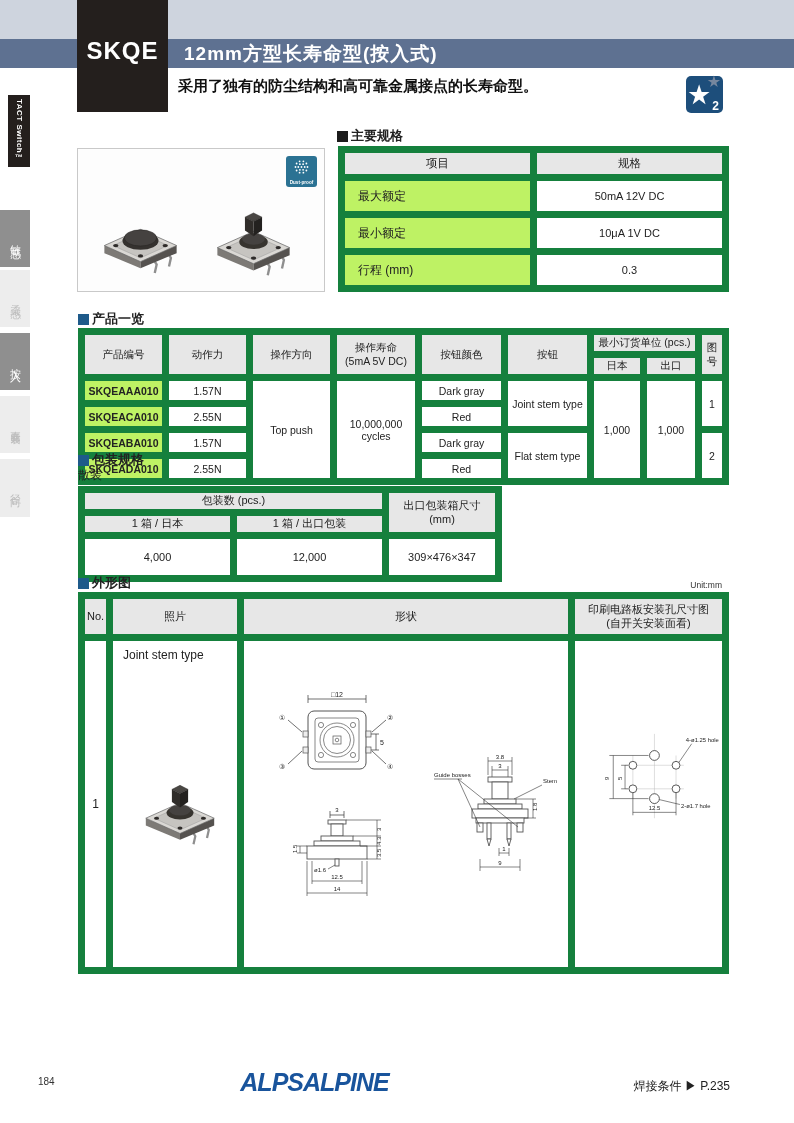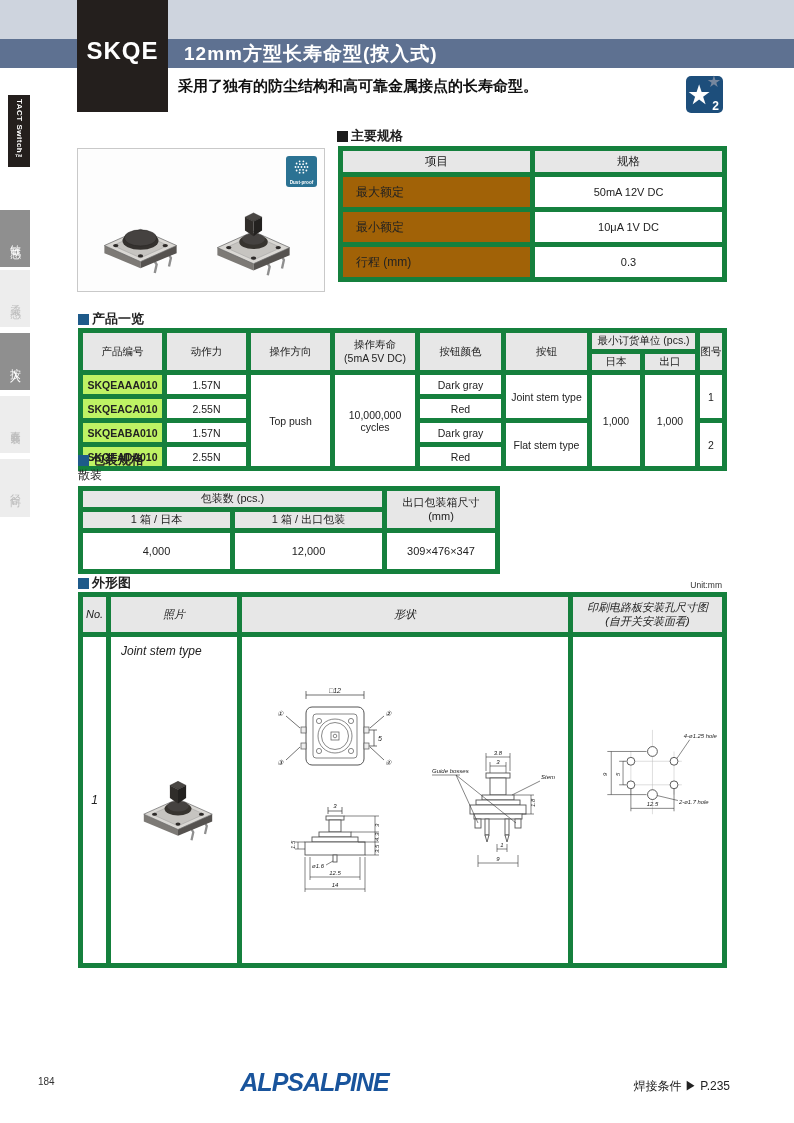--- a/index.html
+++ b/index.html
@@ -33,40 +33,40 @@
   .dust-badge{position:absolute;right:7px;top:7px;width:31px;height:31px;background:#2b7293;border-radius:3px;}
   .sw-left{position:absolute;left:15px;top:45px;}
   .sw-right{position:absolute;left:128px;top:33px;}
   
   .sec-title{position:absolute;font-size:13px;font-weight:bold;color:#222;display:flex;align-items:center;gap:3px;}
   .bullet{width:11px;height:11px;display:inline-block;}
   .bullet.dark{background:#1c1c1c;}
   .bullet.blue{background:#1e5a8a;}
   table.dt{border-collapse:collapse;table-layout:fixed;position:absolute;
            border-top:2.5px solid #3b3b3b;border-bottom:2.5px solid #3b3b3b;}
-  table.dt th,table.dt td{border:5px solid #15803d;padding:0;text-align:center;font-weight:normal;}
+  table.dt th,table.dt td{border:7px solid #15803d;padding:0;text-align:center;font-weight:normal;}
   table.dt thead th{background:#e7e7e7;}
   table.dt tbody tr:first-child td{border-top:2px solid #3b3b3b;}
   
   .spec-table{left:338px;top:146px;width:384px;font-size:11px;}
   .spec-table thead th{height:21px;font-size:11.5px;}
   .spec-table td{height:30px;}
-  .spec-table td.item{background:#a16207;text-align:left;padding-left:13px;font-size:12px;}
+  .spec-table td.item{background:#bef264;text-align:left;padding-left:13px;font-size:12px;}
   
   .prod-table{left:78px;top:328px;width:644px;font-size:10.5px;}
   .prod-table thead th{font-size:10.5px;height:16px;line-height:1.25;}
   .prod-table tbody td{height:19px;}
   .prod-table td.pn{background:#bef264;font-weight:bold;}
   
   .pack-table{left:78px;top:486px;width:417px;font-size:11px;}
   .pack-table thead th{height:16px;font-size:11px;line-height:1.2;}
   .pack-table tbody td{height:36px;}
   .pack-sub{position:absolute;left:78px;top:467px;font-size:12px;color:#222;}
   
-  .out-table{left:78px;top:592px;width:644px;font-size:11px;font-style:italic;}
+  .out-table{left:78px;top:592px;width:644px;font-size:11px;}
   .out-table thead th{height:35px;line-height:1.25;}
   .out-table tbody td{height:326px;vertical-align:top;position:relative;background:#fff;}
   .out-no{vertical-align:middle !important;font-size:12px;}
   .type-label{position:absolute;left:10px;top:7px;font-size:12px;color:#222;}
   .unit-label{position:absolute;left:600px;top:580px;width:122px;text-align:right;font-size:8.5px;color:#333;}
   .drawA{position:absolute;left:15px;top:46px;}
   .drawB{position:absolute;left:188px;top:110px;}
   .drawC{position:absolute;left:1px;top:86px;}
   .out-photo{position:absolute;left:22px;top:115px;}
   

